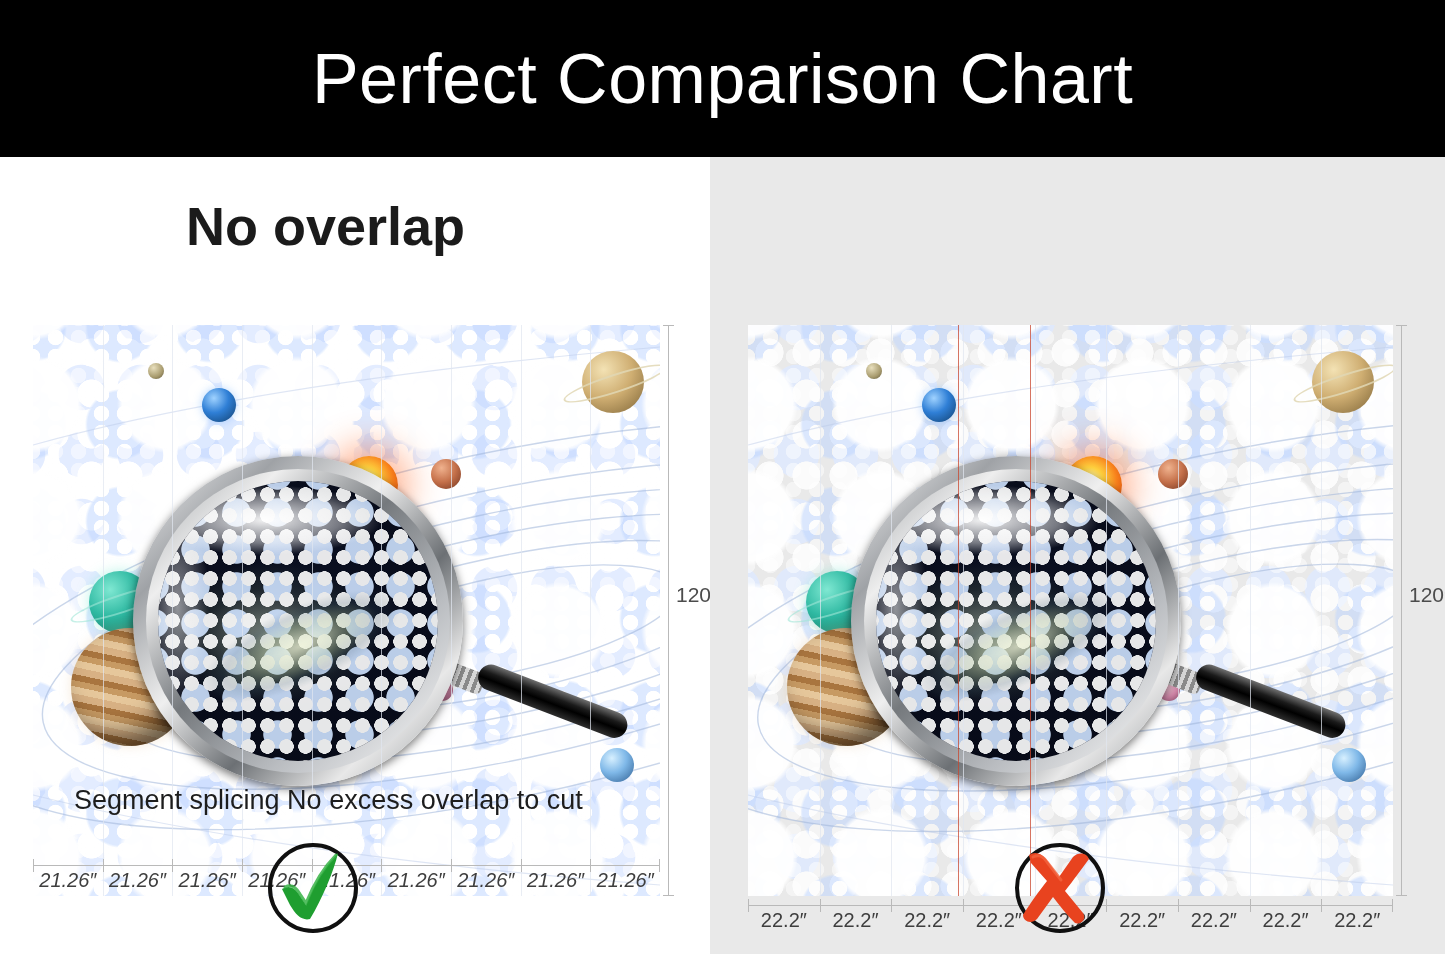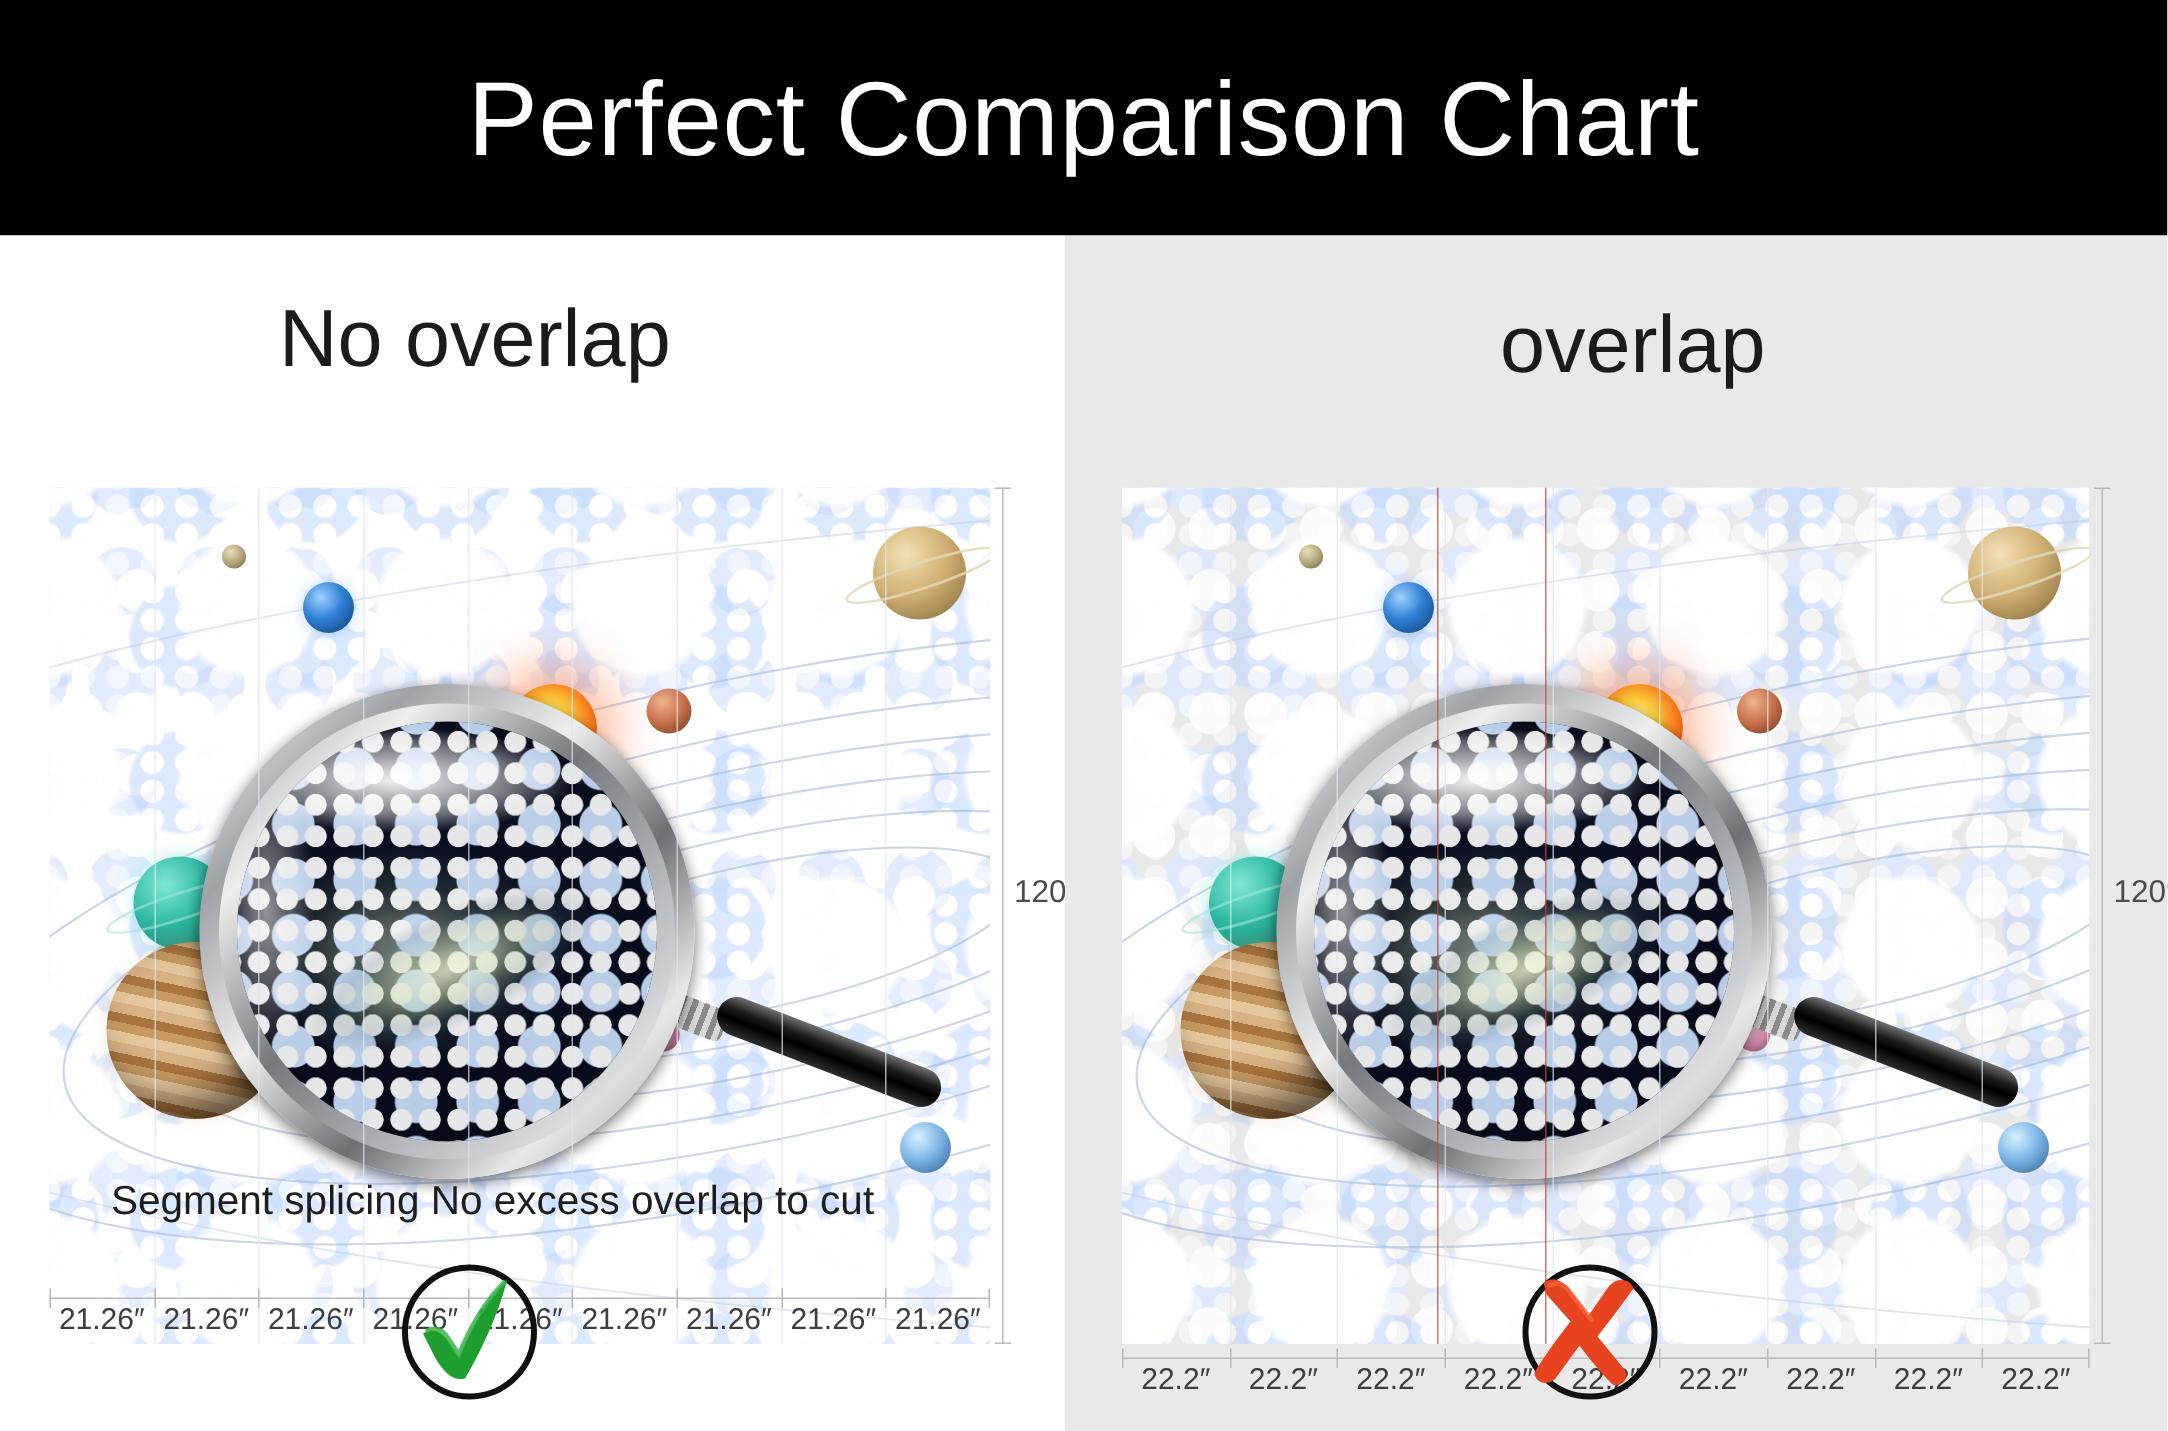--- a/index.html
+++ b/index.html
@@ -37,21 +37,21 @@
     width: 1445px; height: 797px;
   }
   .panel { position: absolute; top: 0; height: 797px; }
   #panel-left  { left: 0;     width: 710px; background: #ffffff; }
   #panel-right { left: 710px; width: 735px; background: #e9e9e9; }
 
   .panel-heading {
     position: absolute;
     font-size: 54px;
     color: #1b1b1b;
-    font-weight: 400;
+    font-weight: 700;
     white-space: nowrap;
   }
   #heading-left  { left: 186px; top: 38px; }
   #heading-right { left: 290px; top: 42px; }
 
   
   .mural-wrap { position: absolute; }
   #mural-left-wrap  { left: 33px;  top: 168px; width: 627px; height: 571px; }
   #mural-right-wrap { left: 38px;  top: 168px; width: 645px; height: 571px; }
 
@@ -315,21 +315,21 @@
         </div>
       </div>
 
       <div class="dim-v" style="left:663px; top:168px; width:60px; height:571px;">
         <div class="line"></div>
         <div class="tick t"></div>
         <div class="tick b"></div>
         <div class="lbl" style="top:258px;">120″</div>
       </div>
 
-      <div class="dim-h" style="left:33px; top:702px; width:627px; height:40px;">
+      <div class="dim-h" style="left:33px; top:702px; width:627px; height:40px;font-style:italic;">
         <div class="line"></div>
         <div class="tick" style="left:0"></div>
         <div class="tick" style="left:11.11%"></div>
         <div class="tick" style="left:22.22%"></div>
         <div class="tick" style="left:33.33%"></div>
         <div class="tick" style="left:44.44%"></div>
         <div class="tick" style="left:55.55%"></div>
         <div class="tick" style="left:66.66%"></div>
         <div class="tick" style="left:77.77%"></div>
         <div class="tick" style="left:88.88%"></div>
@@ -354,21 +354,20 @@
         <svg width="96" height="96" viewBox="0 0 96 96">
           <path d="M20 52 C26 48 32 50 36 56 L44 68 C52 48 62 30 76 16
                    C72 34 60 62 48 82 C40 84 34 78 28 68 Z" fill="#1f9e30"></path>
           <path d="M23 50 C29 47 34 50 38 57 L44 66 C52 46 62 30 74 18" fill="none" stroke="#37b347" stroke-width="3" stroke-linecap="round" opacity="0.85"></path>
         </svg>
       </div>
     </div>
 
     <div class="panel" id="panel-right">
 
-      <div class="panel-heading" id="heading-right">overlap</div>
 
       <div class="mural-wrap" id="mural-right-wrap">
         <div class="mural">
           <div class="stars"></div>
           <div class="stars2"></div>
           <div class="stars3"></div>
 
           <svg class="orbits" viewBox="0 0 645 571" preserveAspectRatio="none">
             <g fill="none" stroke="#9fb4d8" stroke-opacity="0.55" stroke-width="1.4">
               <ellipse cx="484" cy="300" rx="484" ry="135" transform="rotate(-12 484 300)"></ellipse>

